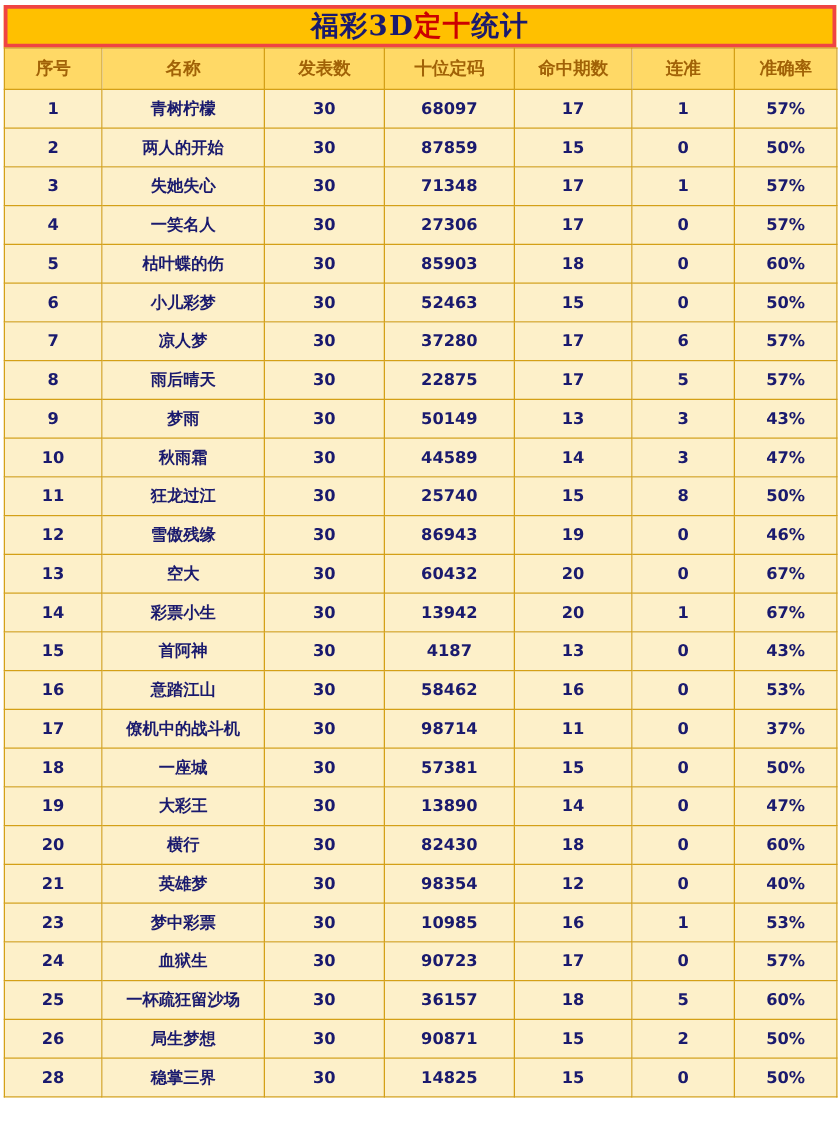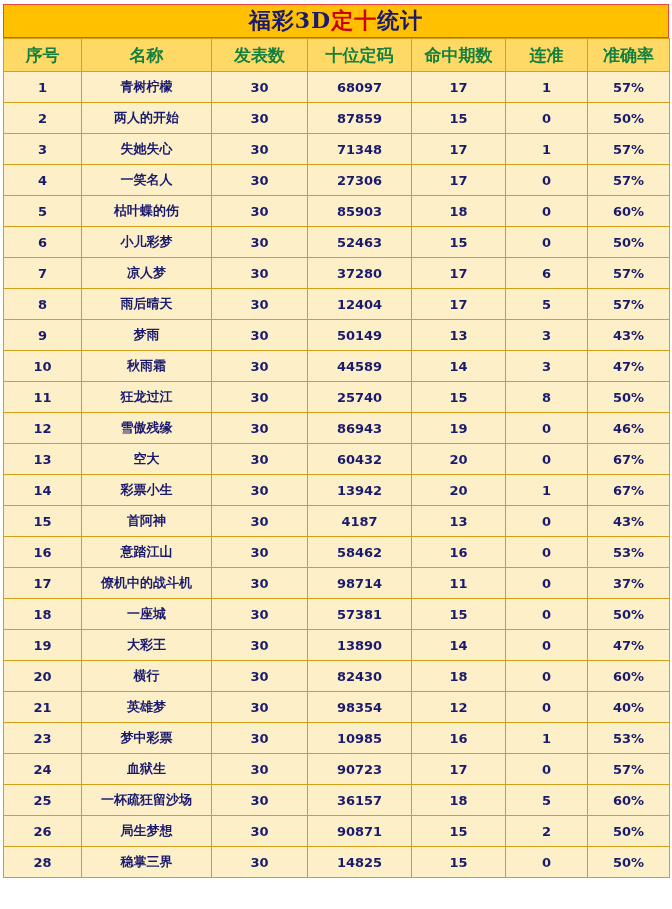--- a/index.html
+++ b/index.html
@@ -12,21 +12,21 @@
     font-family: "DejaVu Sans", "Liberation Sans", sans-serif;
   }
   #wrap {
     width: 672px;
     box-sizing: border-box;
     padding: 4px 3px 3px 3px;
     background: #ffffff;
   }
   .title-bar {
     background: #ffc000;
-    border: 1px solid #ef4444;
+    border: 3px solid #ef4444;
     height: 34px;
     display: flex;
     align-items: center;
     justify-content: center;
     box-sizing: border-box;
   }
   .title-text {
     font-family: "DejaVu Serif", "Liberation Serif", serif;
     font-weight: bold;
     font-size: 22px;
@@ -47,23 +47,23 @@
     border: 1px solid #d4a017;
     text-align: center;
     font-size: 13px;
     height: 30px;
     padding: 0 2px;
     overflow: hidden;
     white-space: nowrap;
   }
   table.stats thead th {
     background: #ffd966;
-    color: #15803d;
+    color: #a16207;
     font-weight: bold;
-    font-size: 17px;
+    font-size: 14px;
     font-family: "DejaVu Serif", "Liberation Serif", serif;
     height: 32px;
   }
   table.stats tbody td {
     background: #fdf0c9;
     color: #1a1a6e;
     font-weight: bold;
   }
   table.stats tbody td.name {
     font-family: Liberation Sans, sans-serif;
@@ -169,21 +169,21 @@
           <td>30</td>
           <td>37280</td>
           <td>17</td>
           <td>6</td>
           <td>57%</td>
         </tr>
       <tr>
           <td>8</td>
           <td class="name">雨后晴天</td>
           <td>30</td>
-          <td>12404</td>
+          <td>22875</td>
           <td>17</td>
           <td>5</td>
           <td>57%</td>
         </tr>
       <tr>
           <td>9</td>
           <td class="name">梦雨</td>
           <td>30</td>
           <td>50149</td>
           <td>13</td>

